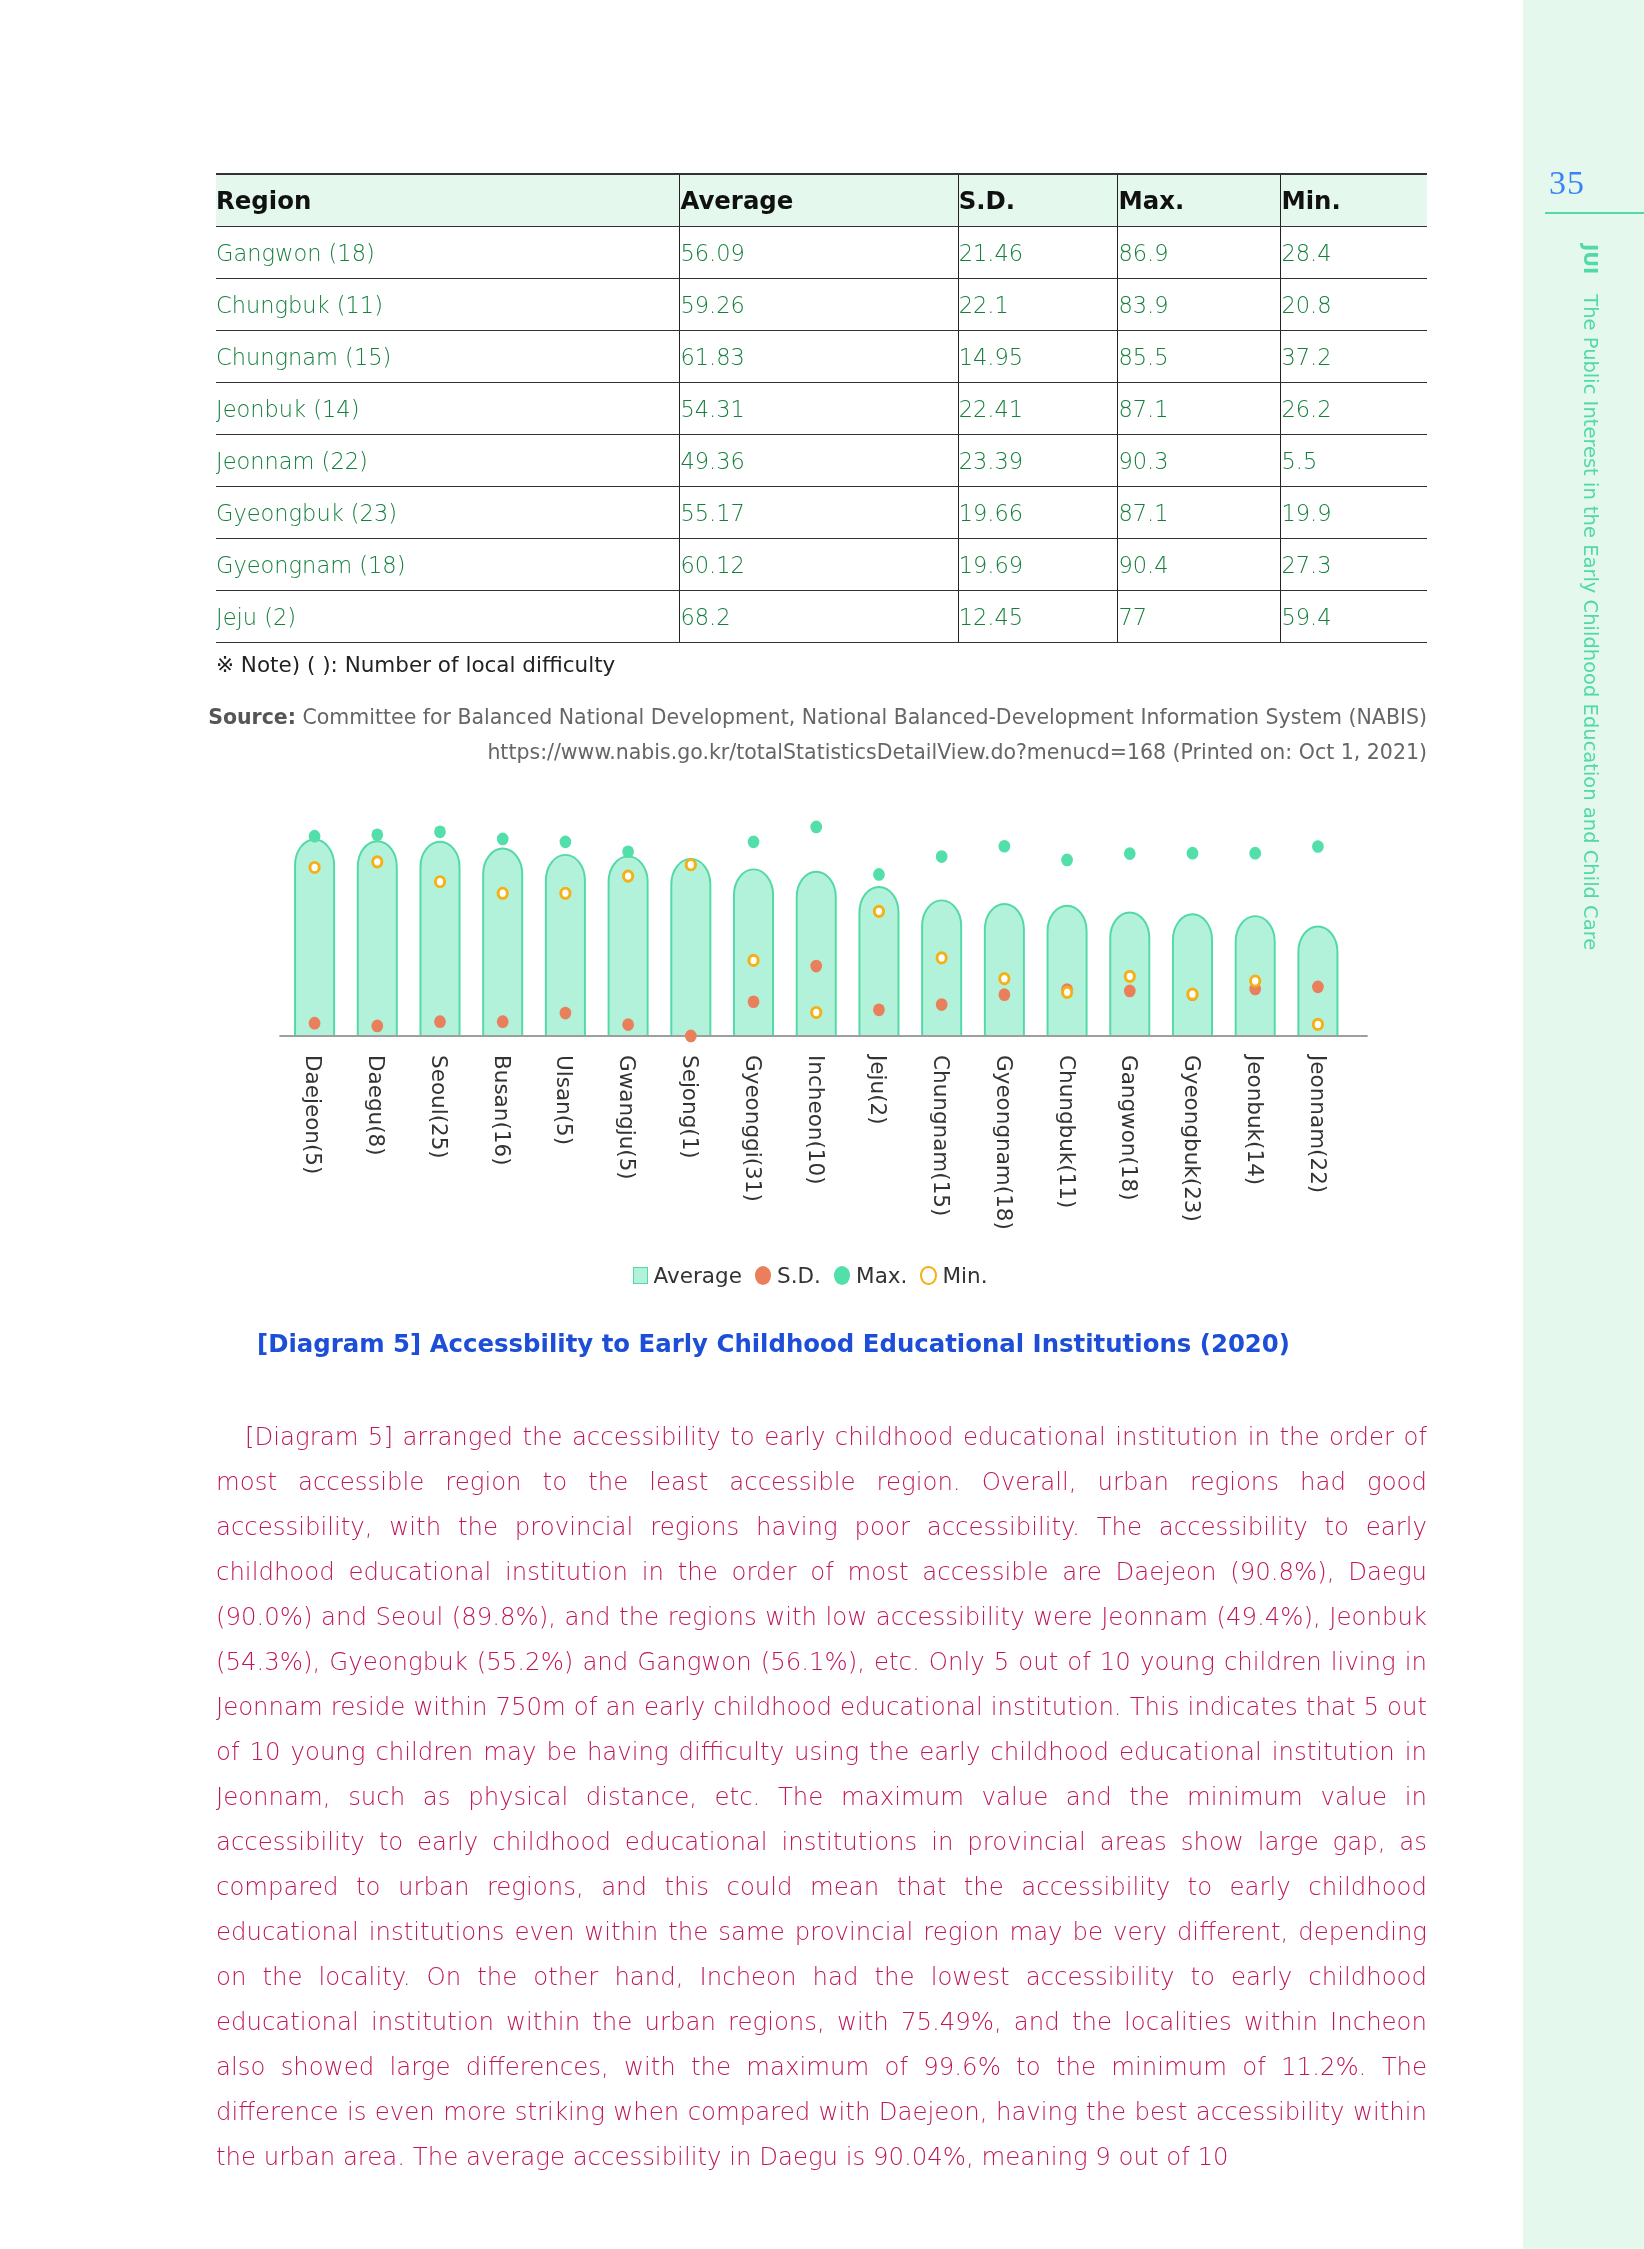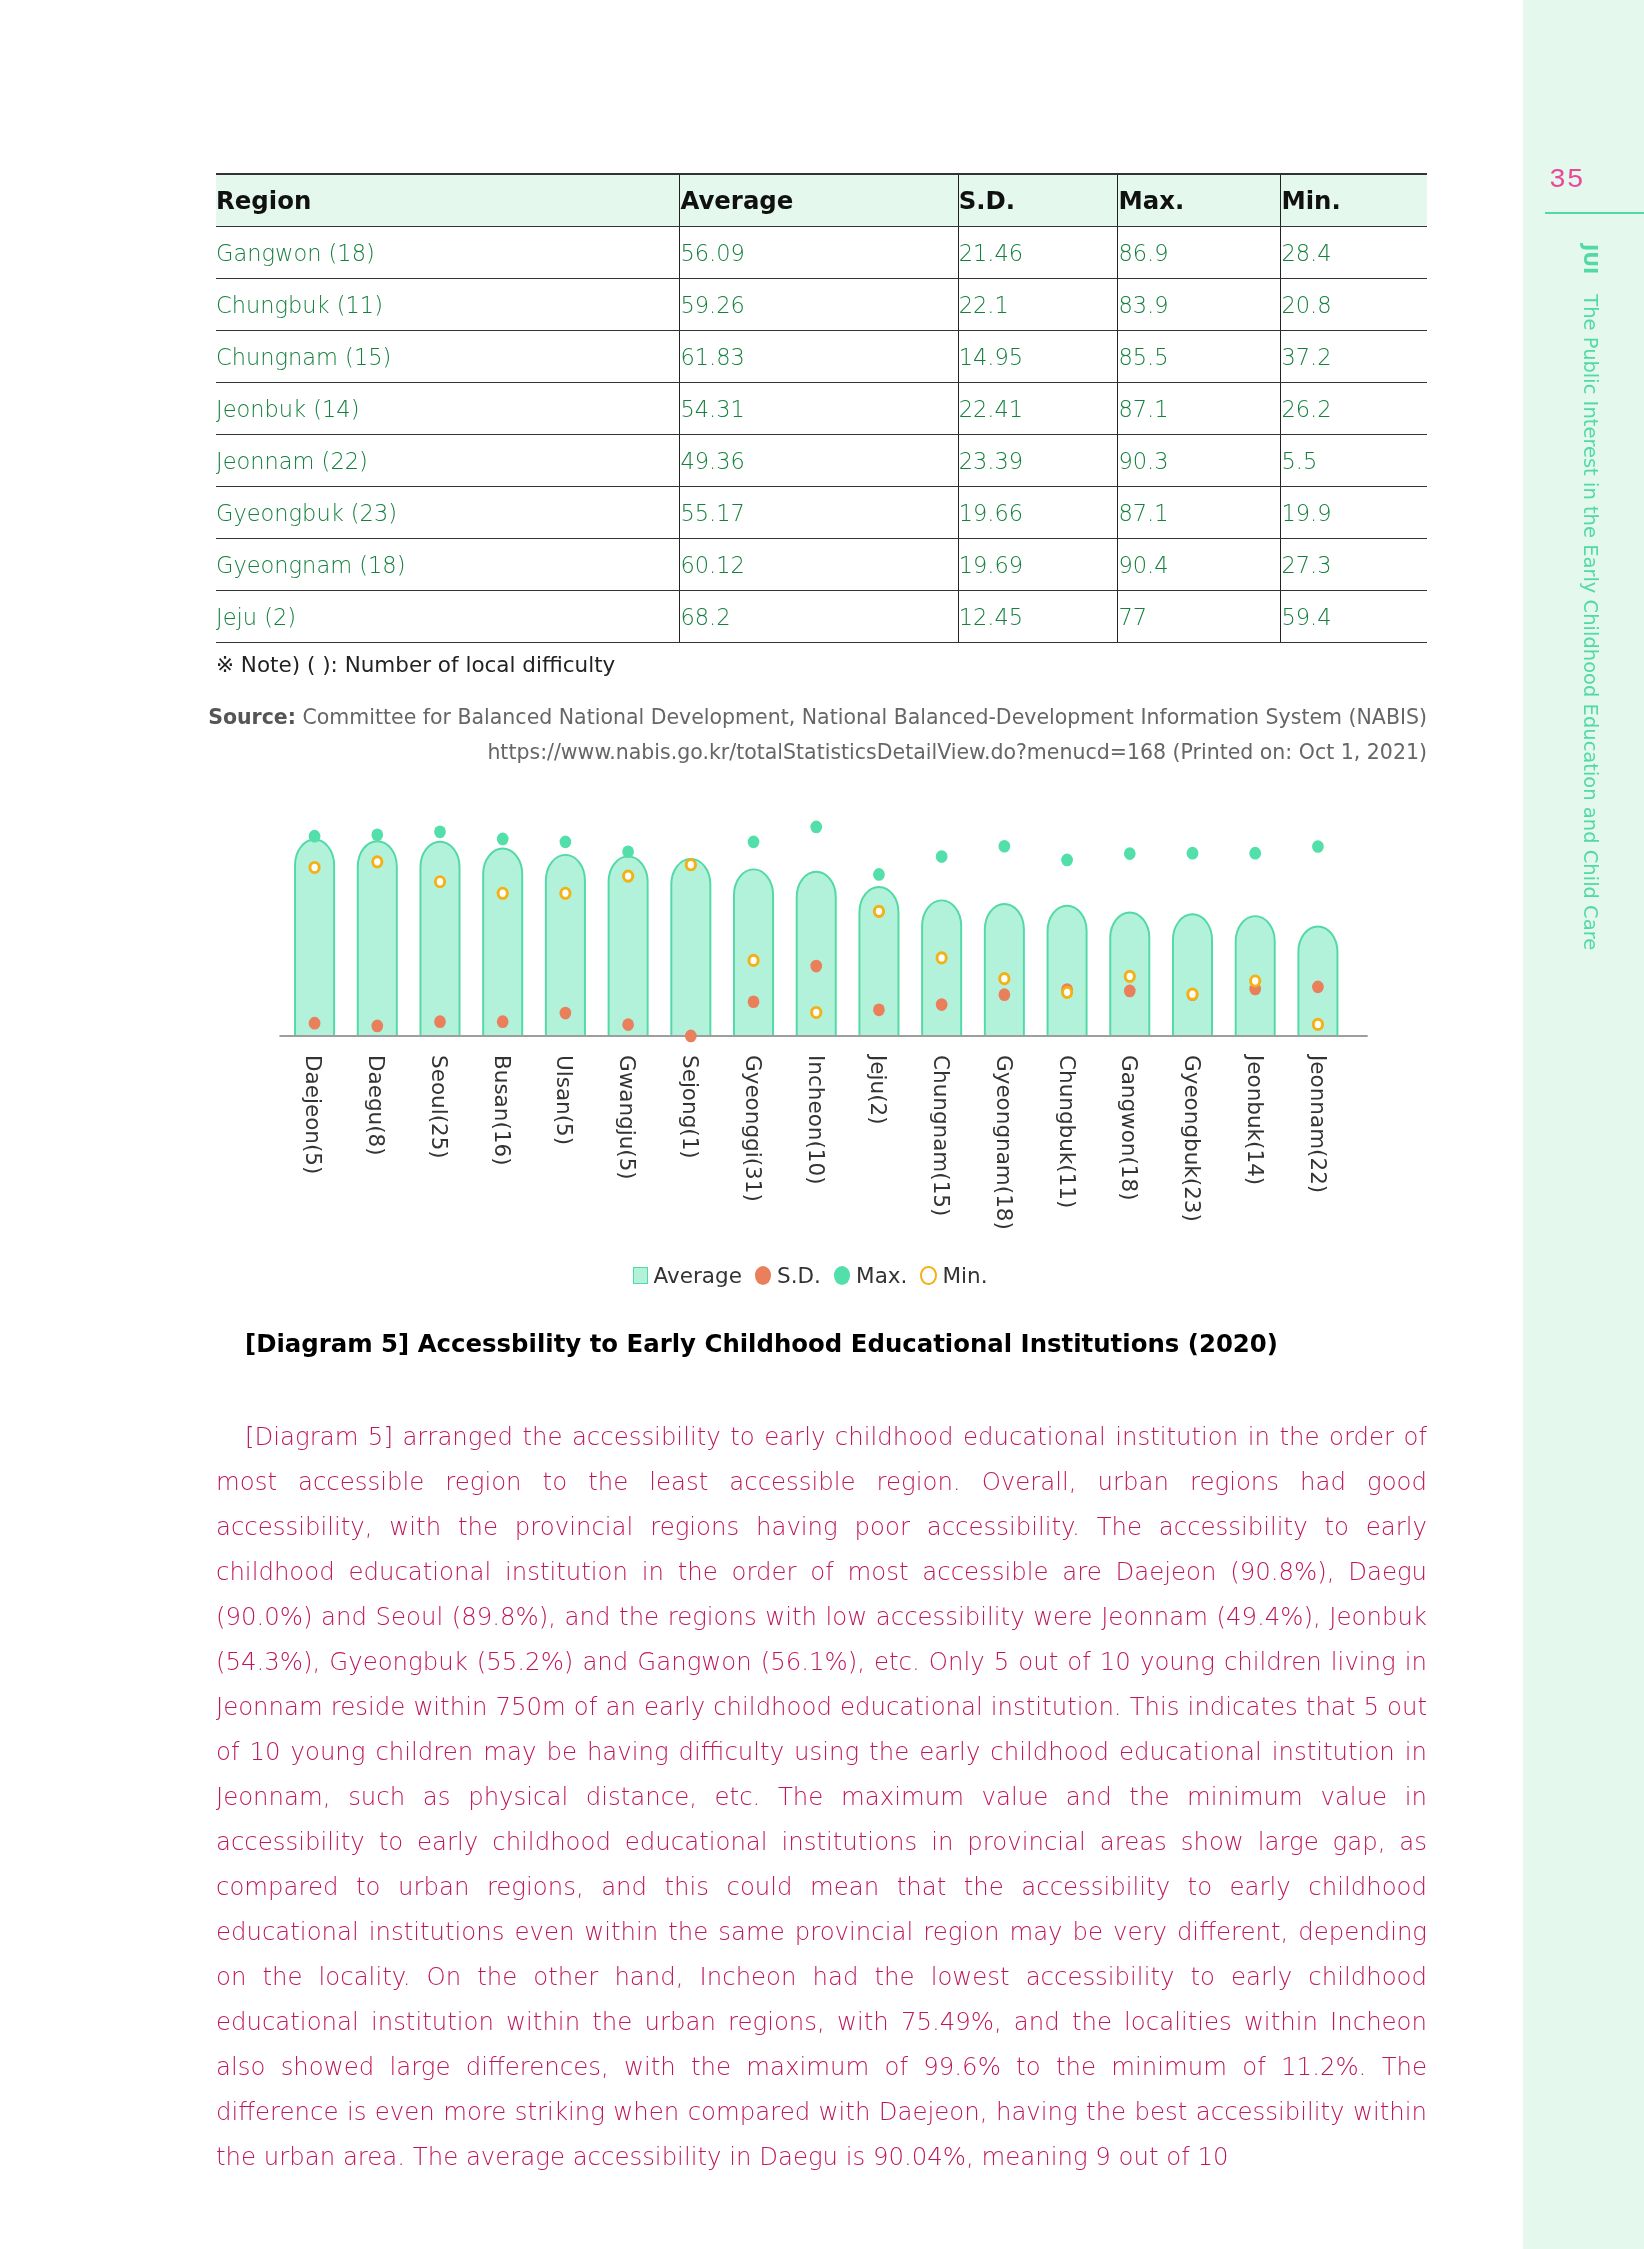--- a/index.html
+++ b/index.html
@@ -1,18 +1,18 @@
 <!DOCTYPE html>
 <html style="font-size:7.8px"><head>
 <meta charset="utf-8">
 <style>
   html,body{margin:0;padding:0;}
   body{width:1644px;height:2250px;position:relative;background:#ffffff;font-family:"DejaVu Sans",sans-serif;color:#111;overflow:hidden;}
   .sidebar{position:absolute;left:1523px;top:0;width:121px;height:2250px;background:#e4f8ee;}
-  .page-num{position:absolute;left:1549px;top:164px;font-size:28px;color:#ec4899;letter-spacing:1px;font-family:Liberation Mono, monospace;}
+  .page-num{position:absolute;left:1549px;top:164px;font-size:34px;color:#3b82f6;letter-spacing:1px;font-family:Liberation Serif, serif;}
   .page-rule{position:absolute;left:1545px;top:212px;width:100px;height:2px;background:#52d9a6;}
   .side-title{position:absolute;left:1579px;top:244px;writing-mode:vertical-rl;font-size:19.5px;color:#52d9a6;white-space:nowrap;}
   .side-title .brand{font-weight:bold;margin-bottom:13.7px;display:inline-block;}
   table.stats{position:absolute;left:216px;top:173px;width:1211px;border-collapse:collapse;font-size:22.5px;}
   table.stats th,table.stats td{text-align:left;height:51px;border-left:1px solid #222;border-bottom:1.5px solid #333;padding:0;}
   table.stats th:first-child,table.stats td:first-child{border-left:none;}
   table.stats thead tr{background:#e4f8ee;border-top:2px solid #333;}
   table.stats th{font-weight:bold;font-size:24.4px;}
   table.stats td{font-weight:300;color:#15803d;}
   .note{position:absolute;left:216px;top:652px;font-size:21.5px;color:#222;}
@@ -20,21 +20,21 @@
   .source b{font-weight:bold;color:#555;}
   #chart{position:absolute;left:274px;top:811px;width:1104px;height:244px;}
   .xlabels{position:absolute;left:274px;top:1055px;width:1104px;height:176px;}
   .xlabel{position:absolute;top:0;writing-mode:vertical-rl;font-size:21.5px;color:#333;white-space:nowrap;}
   .legend{position:absolute;left:633px;top:1263px;display:flex;align-items:center;gap:12.7px;font-size:21.5px;color:#333;}
   .legend .item{display:flex;align-items:center;gap:5.9px;}
   .lg-avg{width:14.7px;height:16.6px;background:#b2f2da;border:1.5px solid #52d9a6;box-sizing:border-box;}
   .lg-sd{width:16.6px;height:19.5px;border-radius:50%;background:#ea7f5c;}
   .lg-max{width:16.6px;height:19.5px;border-radius:50%;background:#52dfaa;}
   .lg-min{width:16.6px;height:19.5px;border-radius:50%;border:2.9px solid #f5b014;box-sizing:border-box;background:#fff;}
-  .caption{position:absolute;left:0;width:1523px;top:1329px;text-align:center;font-size:24.4px;font-weight:bold;color:#000000;}
+  .caption{position:absolute;left:12px;width:1523px;top:1329px;text-align:center;font-size:24.4px;font-weight:bold;color:#1d4ed8;}
   .body-text{position:absolute;left:216px;top:1414px;width:1211px;font-size:24.4px;line-height:45px;text-align:justify;color:#be185d;font-weight:300;}
   .body-text p{margin:0;text-indent:29px;}
 </style>
 </head>
 <body>
 
 <div class="sidebar"></div>
 <div class="page-num">35</div>
 <div class="page-rule"></div>
 <div class="side-title">

